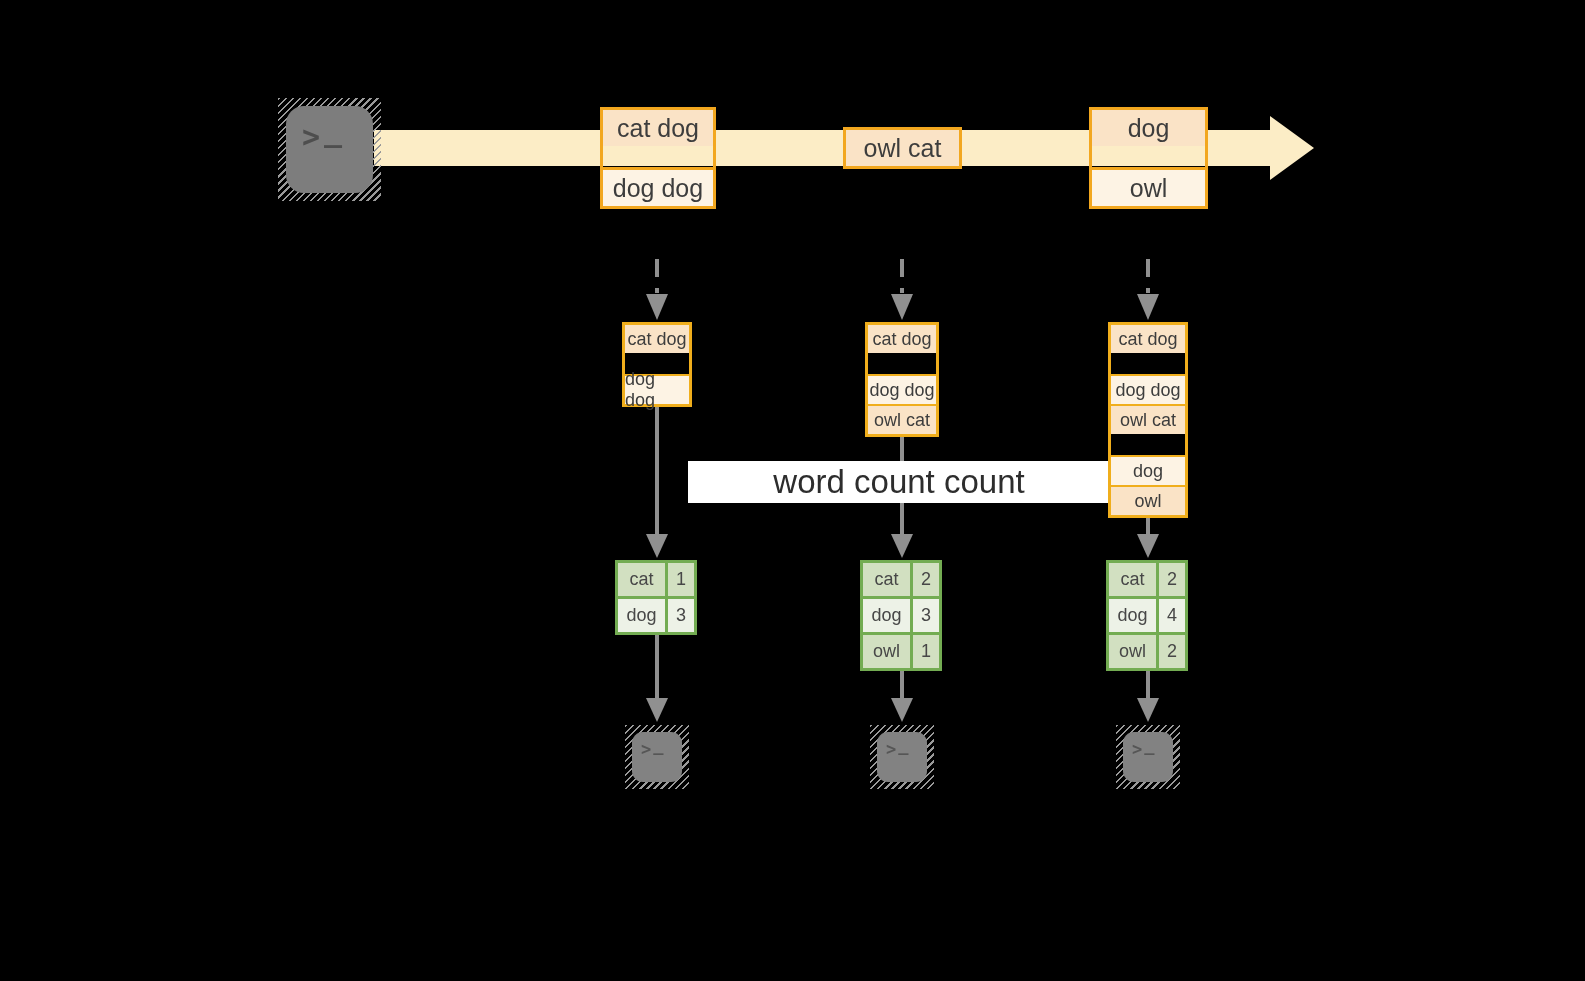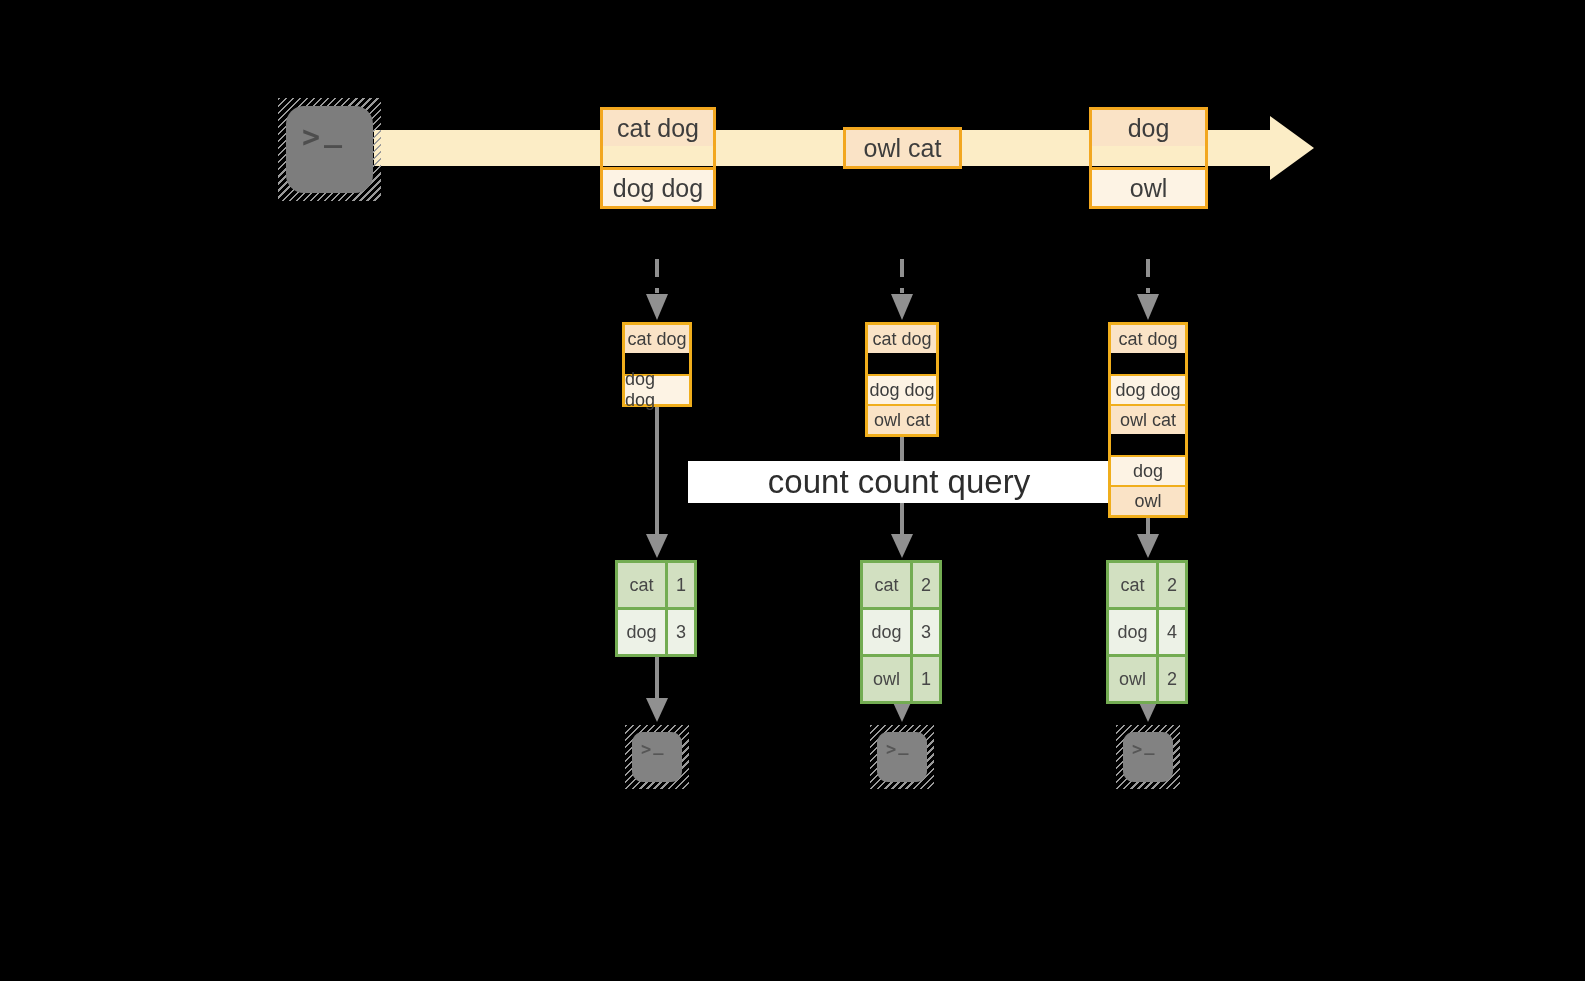--- a/index.html
+++ b/index.html
@@ -54,21 +54,21 @@
     position:absolute; left:688px; top:461px; width:422px; height:42px;
     background:#ffffff; z-index:2; display:flex; align-items:center; justify-content:center;
     font-size:33px; color:#2d2d2d;
   }
   
   .gtable {
     position:absolute; display:grid; grid-template-columns:47px 26px; gap:3px;
     padding:3px; background:#73ac52; z-index:3; top:560px;
   }
   .gtable .cell {
-    height:44px; display:flex; align-items:center; justify-content:center;
+    height:33px; display:flex; align-items:center; justify-content:center;
     font-size:18px; color:#474747;
   }
   .ga { background:#d2e0c1; }
   .gb { background:#edf2e7; }
   
   .overlay { position:absolute; left:0; top:0; z-index:1; pointer-events:none; }
 </style>
 </head>
 <body>
 
@@ -132,21 +132,21 @@
     <div class="srow fa">owl cat</div>
   </div>
   <div class="stack" style="left:1108px; top:322px; width:74px;">
     <div class="srow fa">cat dog</div>
     <div class="srow fb">dog dog</div>
     <div class="srow fa">owl cat</div>
     <div class="srow fb">dog</div>
     <div class="srow fa">owl</div>
   </div>
 
-  <div class="banner">count count query</div>
+  <div class="banner">word count count</div>
 
   <div class="gtable" style="left:615px;">
     <div class="cell ga">cat</div>
     <div class="cell ga">1</div>
     <div class="cell gb">dog</div>
     <div class="cell gb">3</div>
   </div>
   <div class="gtable" style="left:860px;">
     <div class="cell ga">cat</div>
     <div class="cell ga">2</div>

